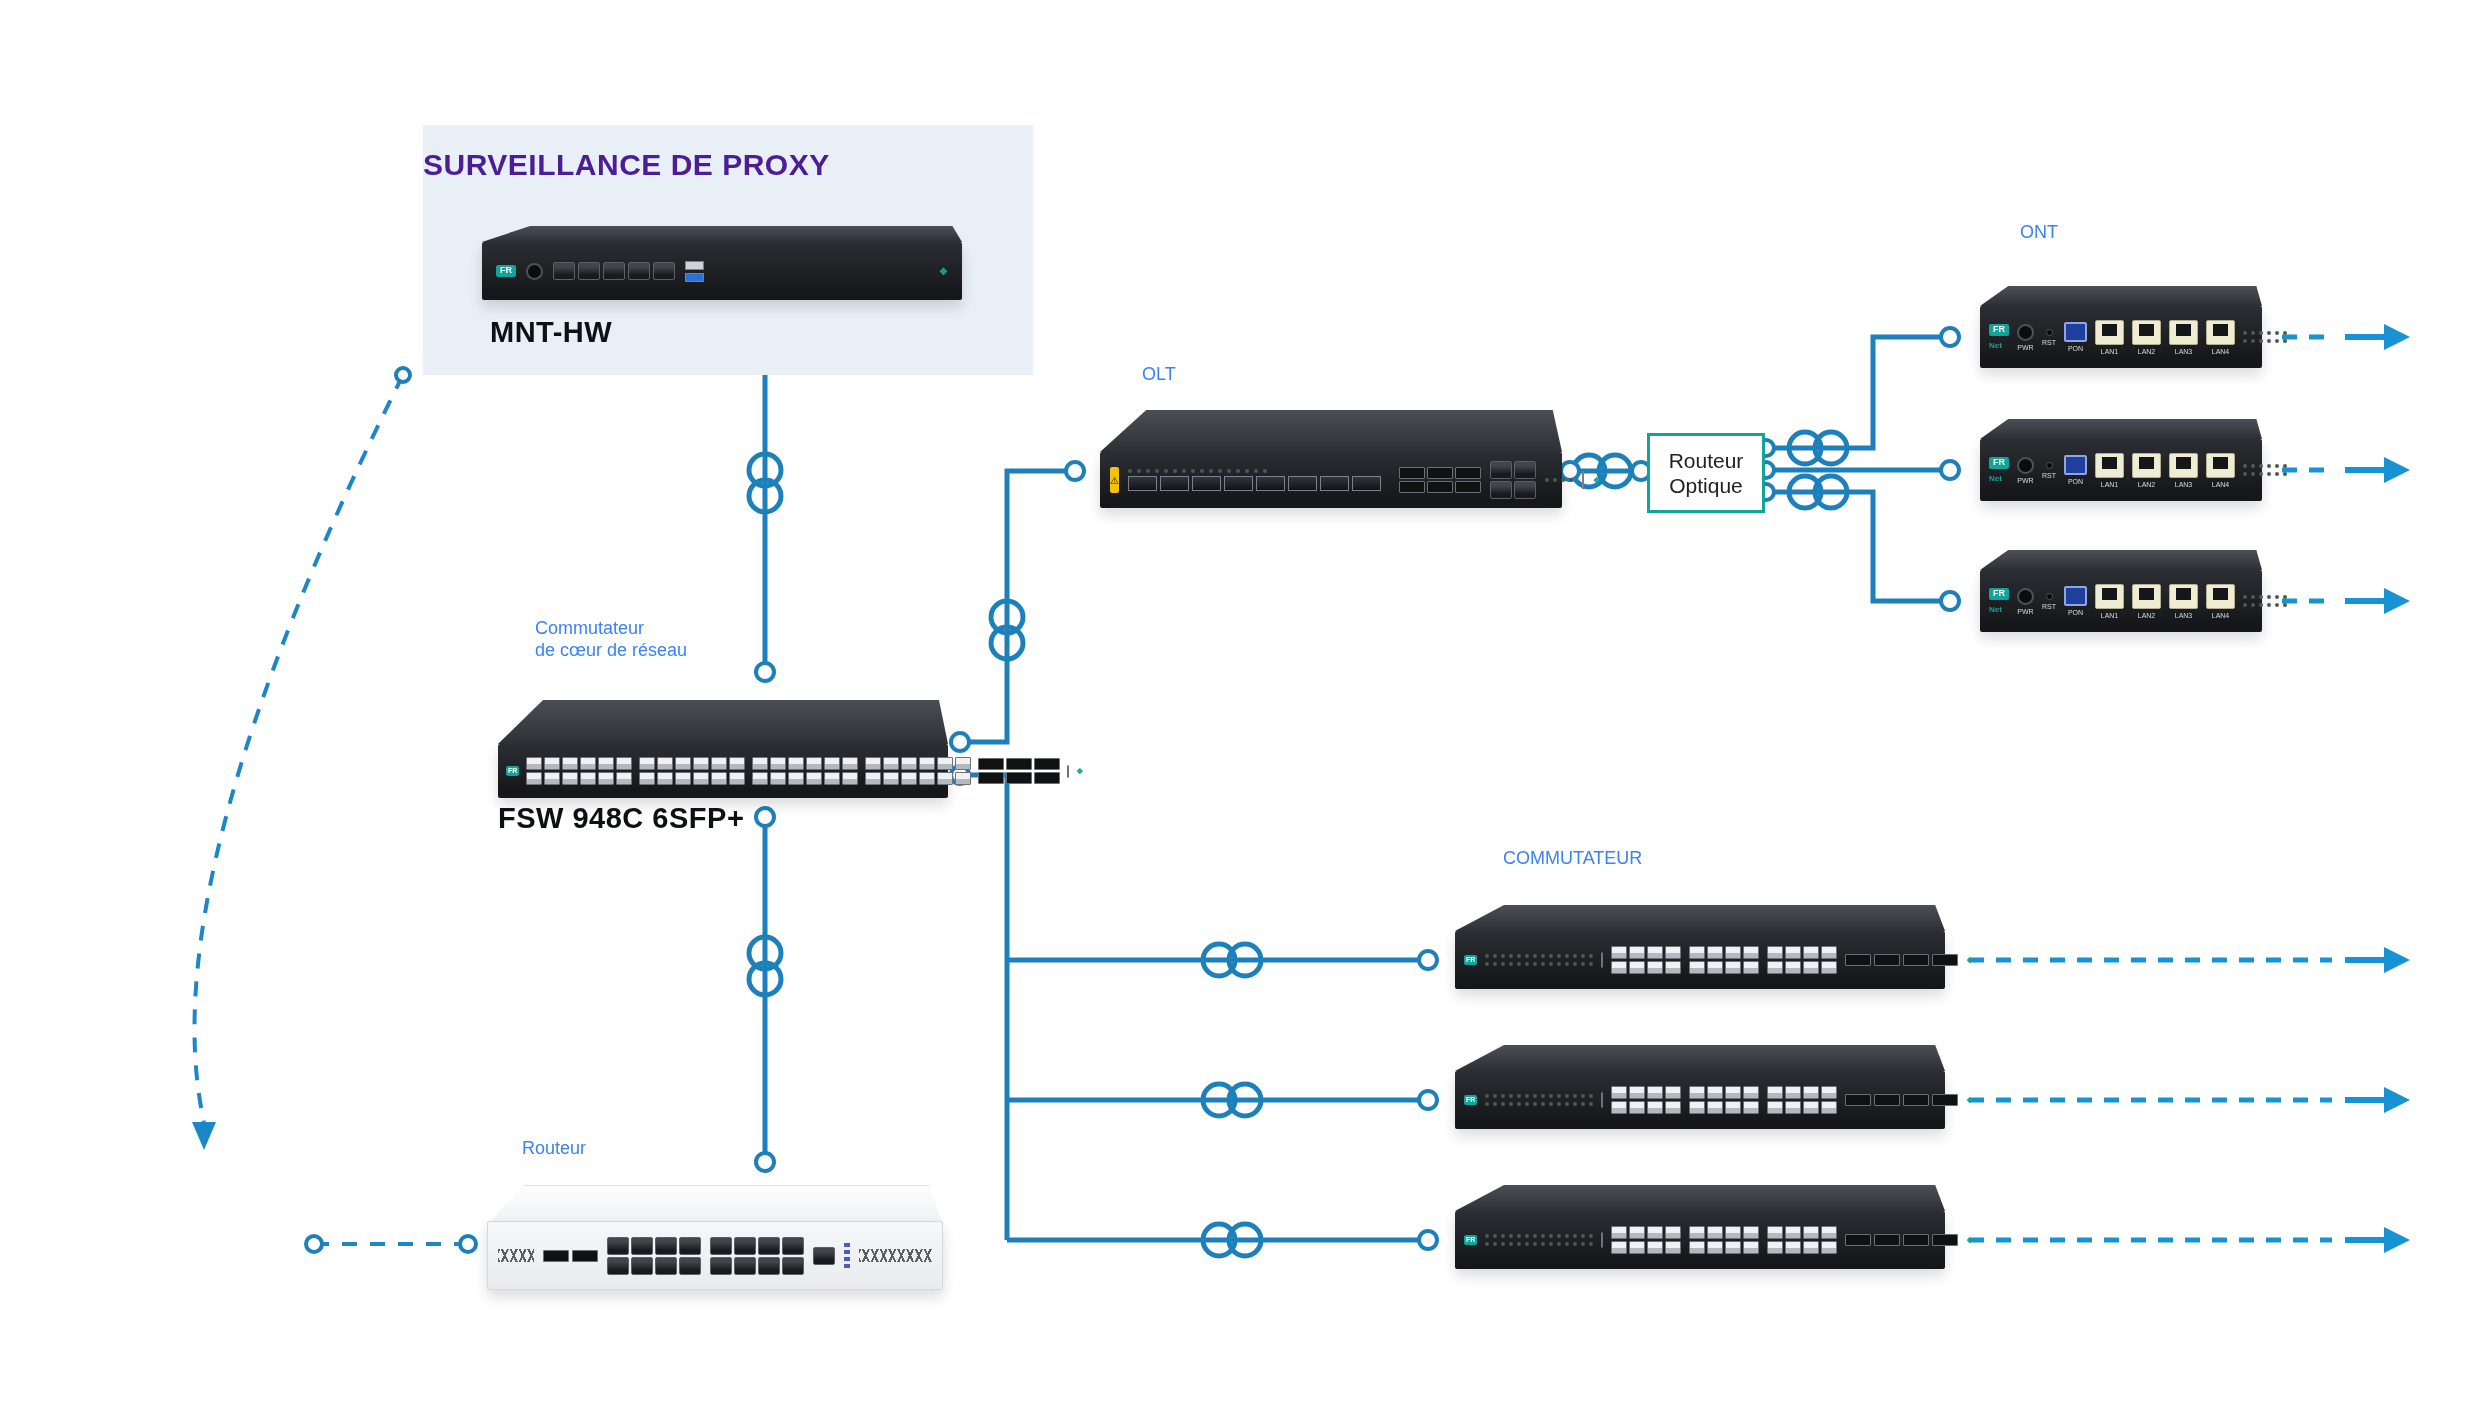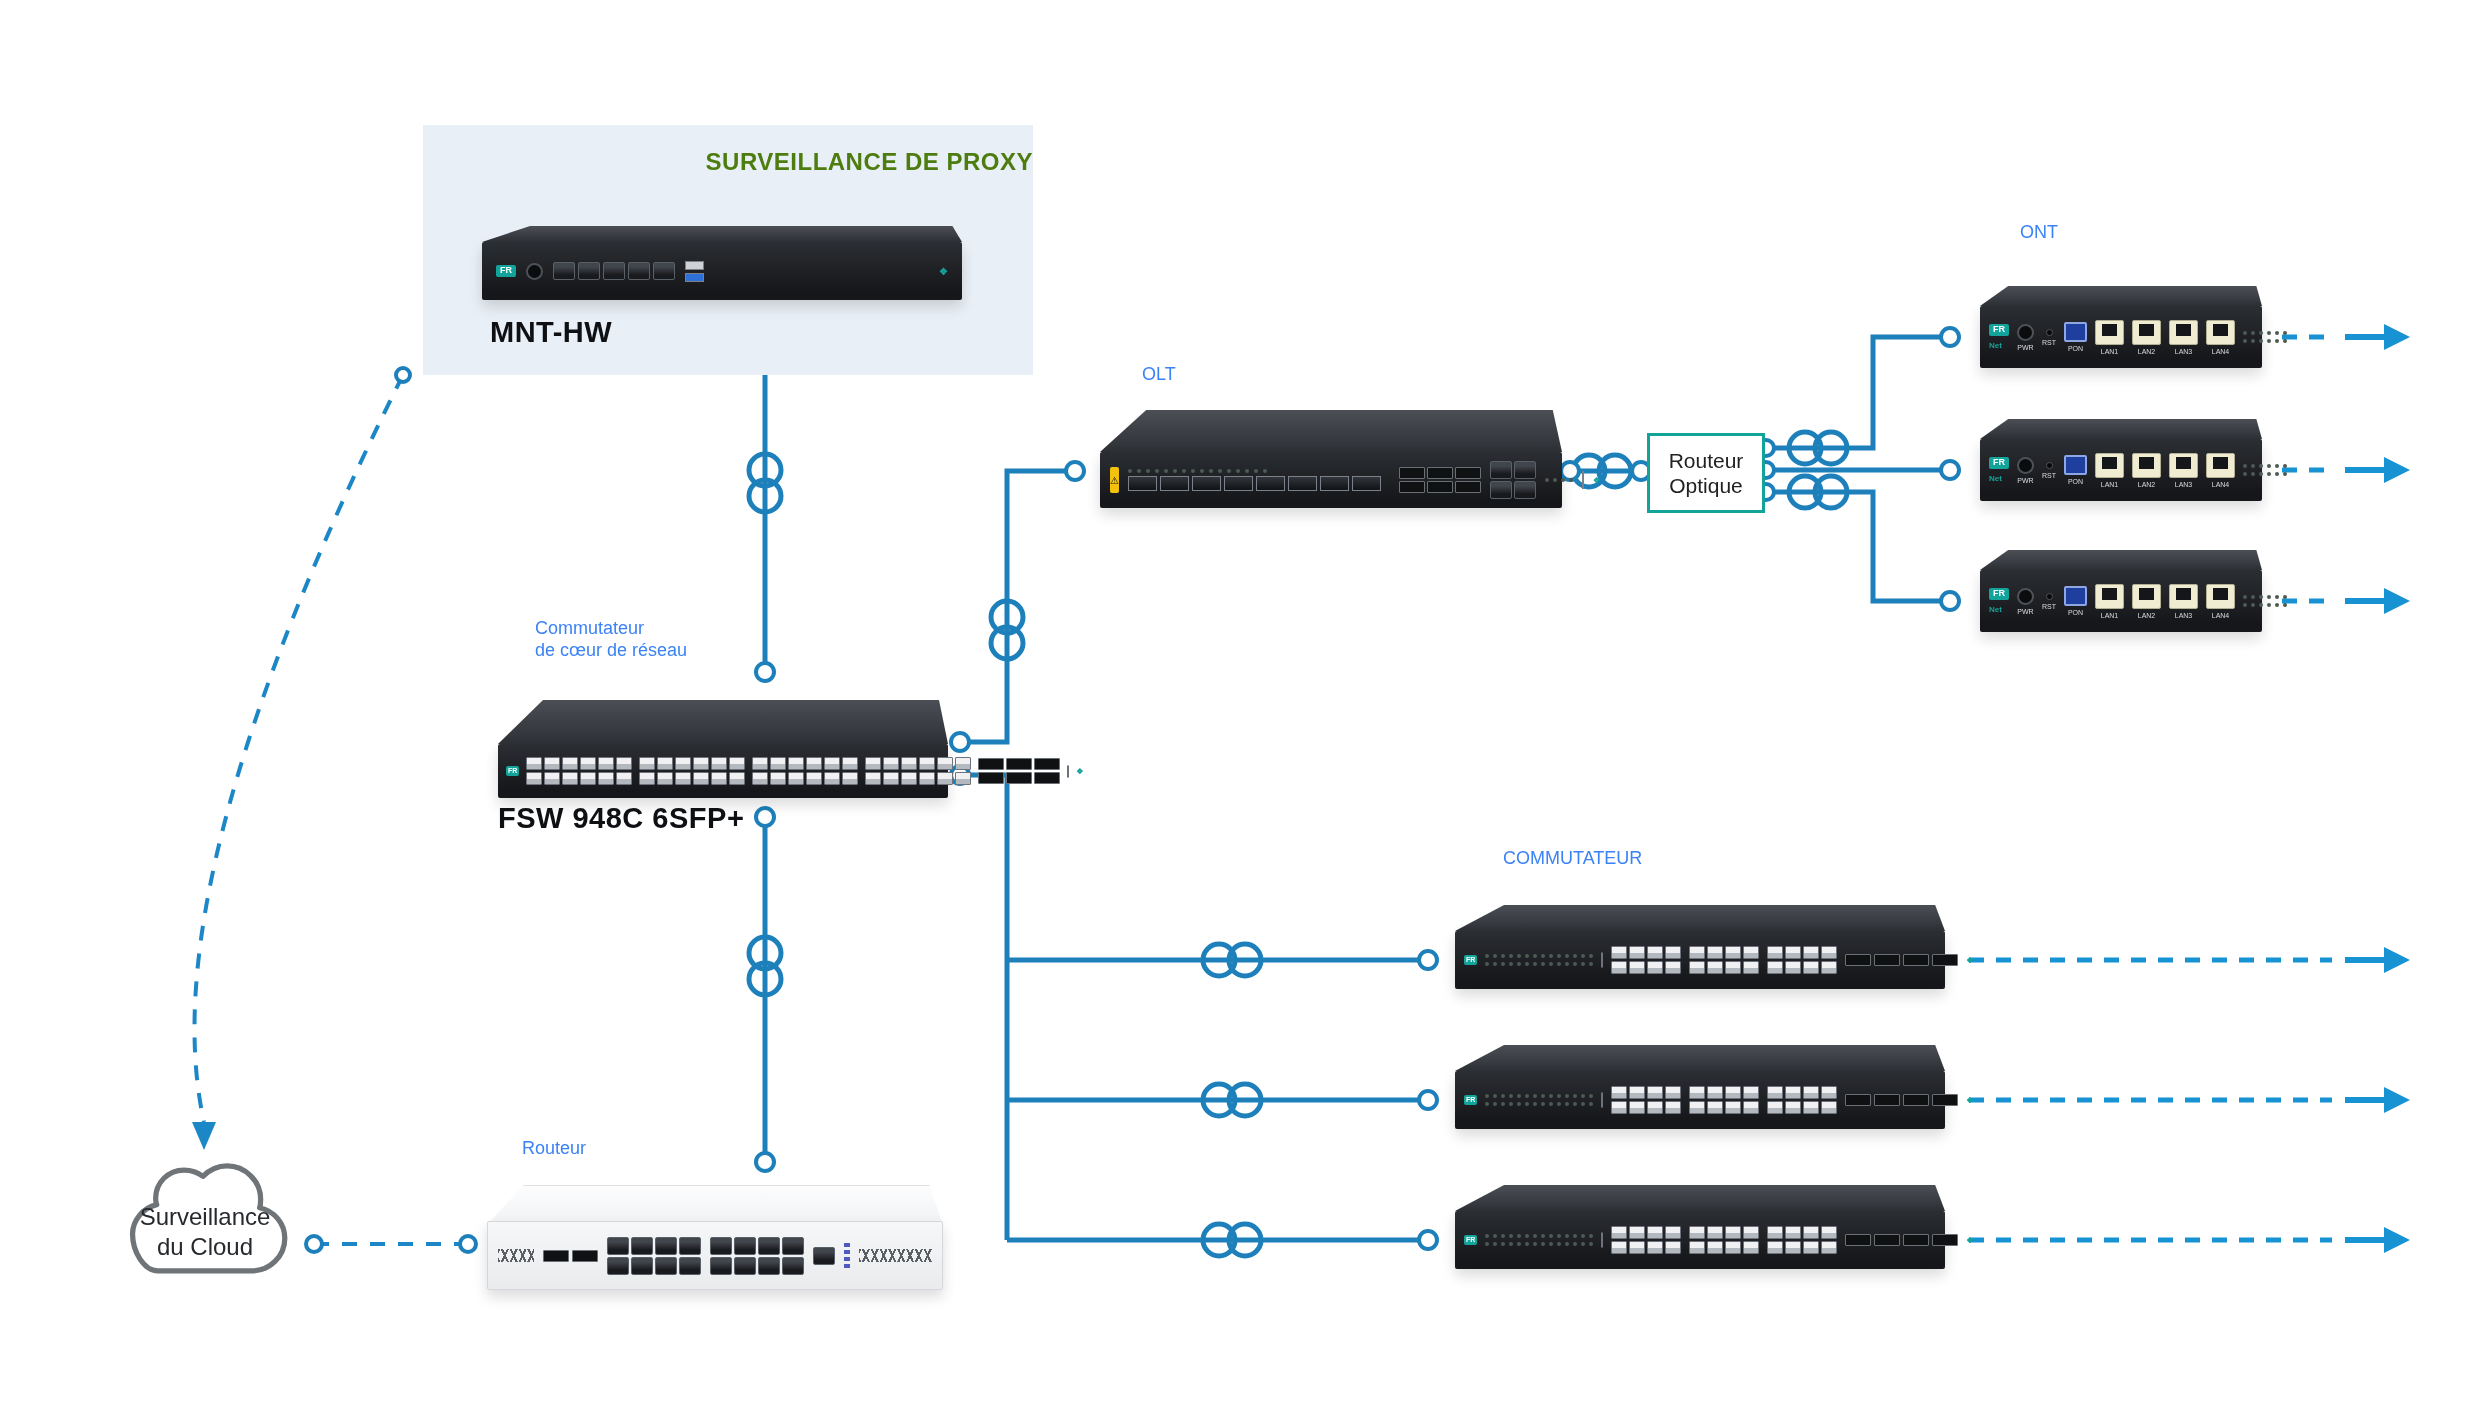--- a/index.html
+++ b/index.html
@@ -9,22 +9,22 @@
   .solidline{fill:none;stroke:#1d80ba;stroke-width:5;}
   .coil{fill:none;stroke:#1d80ba;stroke-width:5;}
   .dot{fill:#ffffff;stroke:#1d80ba;stroke-width:4;}
   .dash{fill:none;stroke:#1792d2;stroke-width:5;stroke-dasharray:15 12;}
   .dashsolid{fill:none;stroke:#1792d2;stroke-width:6;}
   .head{fill:#1792d2;stroke:none;}
   .dashthin{fill:none;stroke:#1b87c6;stroke-width:4;stroke-dasharray:15 13;}
   .cloudpath{fill:#ffffff;stroke:#6f7479;stroke-width:5;stroke-linejoin:round;}
 
   .panel{position:absolute;left:423px;top:125px;width:610px;height:250px;background:#e9eff6;z-index:2;}
-  .panel-title{position:absolute;left:423px;top:148px;width:610px;text-align:right;
-               font-size:24px;font-weight:bold;color:#4d7c0f;letter-spacing:.5px;z-index:4;}
+  .panel-title{position:absolute;left:423px;top:148px;width:610px;text-align:left;
+               font-size:30px;font-weight:bold;color:#4c1d95;letter-spacing:.5px;z-index:4;}
   .h-badge{position:absolute;display:flex;align-items:center;justify-content:center;
            background:#e8edf4;font-weight:bold;font-size:27px;color:#15171b;letter-spacing:.5px;z-index:4;}
   .lbl{position:absolute;font-size:18px;color:#3b82f6;z-index:4;}
   .model{position:absolute;font-weight:bold;font-size:29px;color:#0e1013;z-index:4;letter-spacing:.5px;}
   .two-line{line-height:1.22;}
 
   .coupler{position:absolute;left:1647px;top:433px;width:112px;height:74px;background:#fff;
            border:3px solid #12a39b;display:flex;flex-direction:column;align-items:center;justify-content:center;
            font-size:21px;color:#222;line-height:1.2;z-index:4;}
 
@@ -797,23 +797,14 @@
       <div class="ledcol">
         <span class="b"></span>
           <span class="b"></span>
           <span class="b"></span>
           <span class="b"></span>
       </div>
       <div class="zig" style="flex:1;"></div>
     </div>
   </div>
 
-  <div class="cloud-wrap">
-    <svg width="210" height="145" viewBox="0 0 200 138">
-      <path class="cloudpath" d="M55 115 H145 C162 115 176 101 176 84 C176 70 166 58 152 55 C153 52 153 50 153 47 C153 29 138 15 121 15 C112 15 104 19 98 25 C93 21 87 19 80 19 C65 19 53 31 53 46 C53 48 53 50 54 52 C41 55 31 67 31 80 C31 97 42 115 55 115 Z"></path>
-    </svg>
-    <div class="cloud-text">
-      <div>Surveillance</div>
-      <div>du Cloud</div>
-    </div>
-  </div>
 
 </div>
 
 </body></html>

